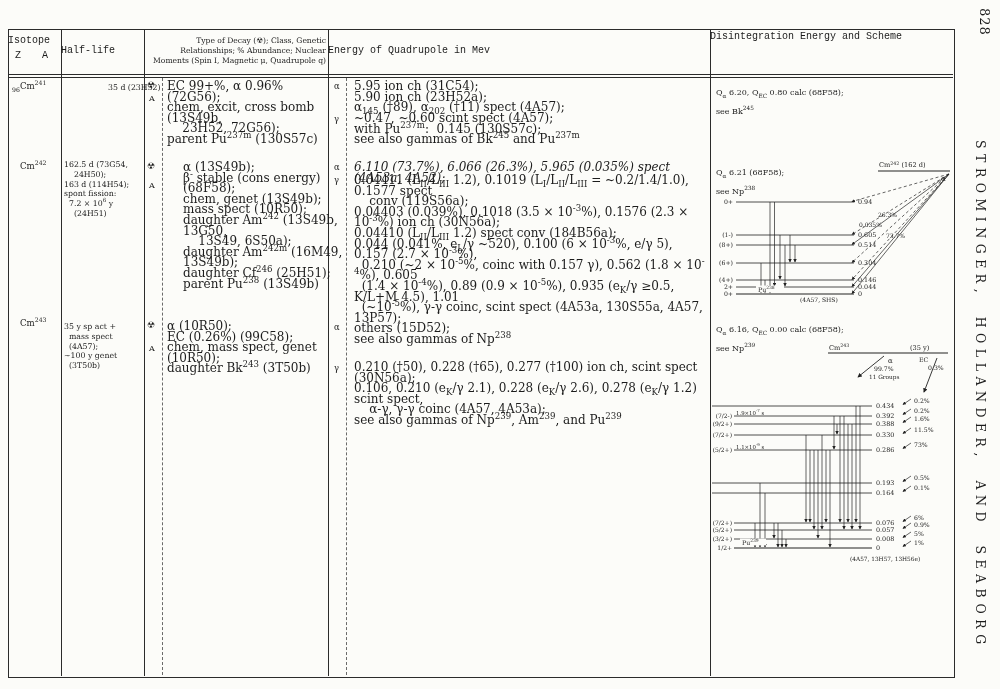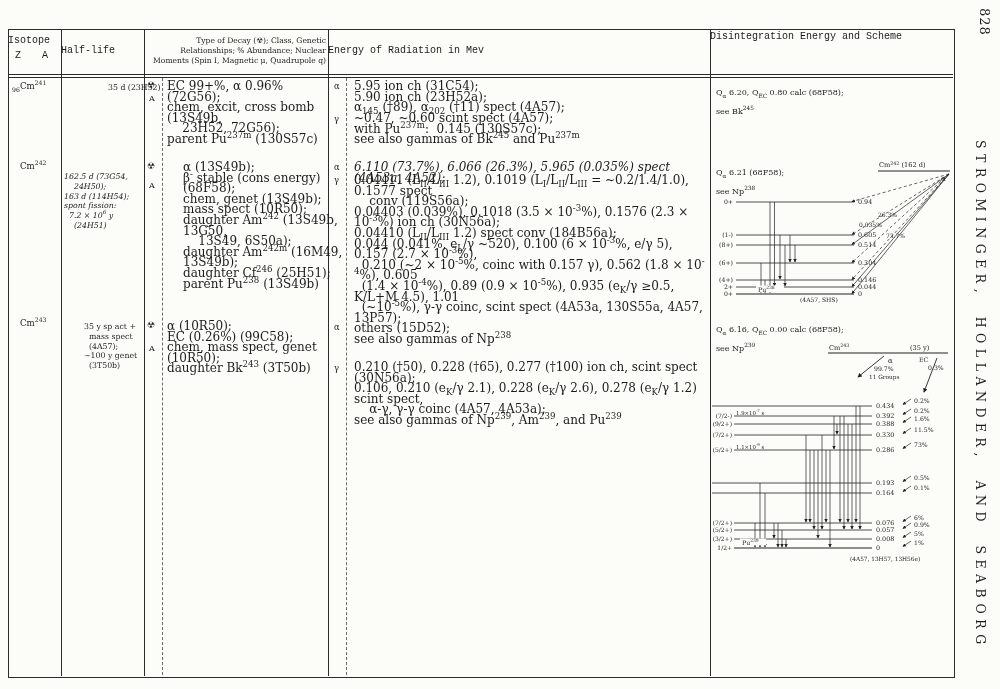--- a/index.html
+++ b/index.html
@@ -43,21 +43,21 @@
   <div class="vdash" style="left:162px;top:78px;height:597px;"></div>
   <div class="vdash" style="left:346px;top:78px;height:597px;"></div>
 
   <div class="abs hdr" style="left:8px;top:35px;width:53px;">Isotope</div>
   <div class="abs hdr" style="left:15px;top:50px;">Z</div>
   <div class="abs hdr" style="left:42px;top:50px;">A</div>
   <div class="abs hdr" style="left:61px;top:45px;width:83px;">Half-life</div>
   <div class="abs hdr-small" style="left:146px;top:36px;width:180px;">Type of Decay (☢); Class, Genetic
 Relationships; % Abundance; Nuclear
 Moments (Spin I, Magnetic μ, Quadrupole q)</div>
-  <div class="abs hdr" style="left:328px;top:45px;width:382px;">Energy of Radiation in Mev</div>
+  <div class="abs hdr" style="left:328px;top:45px;width:382px;">Energy of Quadrupole in Mev</div>
   <div class="abs hdr" style="left:710px;top:31px;width:215px;">Disintegration Energy and Scheme</div>
 
   <div class="abs cell iso" style="left:12px;top:81px;"><sub>96</sub>Cm<sup>241</sup></div>
   <div class="abs hl" style="left:64px;top:83px;width:78px;margin-left:44px;">35 d (23H52)</div>
   <div class="abs trefoil" style="left:147px;top:80px;">☢</div>
   <div class="abs classln" style="left:149px;top:94px;">A</div>
   <div class="abs cell" style="left:167px;top:81px;width:158px;">EC 99+%, α 0.96% (72G56);
 chem, excit, cross bomb (13S49b,
     23H52, 72G56);
 parent Pu<sup>237m</sup> (130S57c)</div>
@@ -66,21 +66,21 @@
 5.90 ion ch (23H52a);
 α<sub>145</sub> (†89), α<sub>202</sub> (†11) spect (4A57);</div>
   <div class="abs marker" style="left:334px;top:114px;">γ</div>
   <div class="abs cell" style="left:354px;top:113px;width:352px;">~0.47, ~0.60 scint spect (4A57);
 with Pu<sup>237m</sup>:  0.145 (130S57c);
 see also gammas of Bk<sup>245</sup> and Pu<sup>237m</sup></div>
   <div class="abs qcell" style="left:716px;top:83px;width:230px;">Q<sub>α</sub> 6.20, Q<sub>EC</sub> 0.80 calc (68F58);
 see Bk<sup>245</sup></div>
 
   <div class="abs cell iso" style="left:20px;top:161px;">Cm<sup>242</sup></div>
-  <div class="abs hl" style="left:64px;top:172px;width:79px;font-style:italic;">162.5 d (73G54,
+  <div class="abs hl" style="left:64px;top:160px;width:79px;">162.5 d (73G54,
     24H50);
 163 d (114H54);
 spont fission:
   7.2 × 10<sup>6</sup> y
     (24H51)</div>
   <div class="abs trefoil" style="left:147px;top:161px;">☢</div>
   <div class="abs classln" style="left:149px;top:181px;">A</div>
   <div class="abs cell" style="left:183px;top:162px;width:160px;">α (13S49b);
 β<sup>-</sup> stable (cons energy) (68F58);
 chem, genet (13S49b);
@@ -152,21 +152,21 @@
       <line x1="88" y1="85" x2="88" y2="112" stroke="#222" stroke-width="0.7" marker-end="url(#a242)"></line>
       <line x1="93" y1="95" x2="93" y2="112" stroke="#222" stroke-width="0.7" marker-end="url(#a242)"></line>
       <line x1="59" y1="113" x2="59" y2="143" stroke="#222" stroke-width="0.7" marker-end="url(#a242)"></line>
       <line x1="63" y1="130" x2="63" y2="143" stroke="#222" stroke-width="0.7" marker-end="url(#a242)"></line>
       <rect x="54" y="135.5" width="28" height="7" fill="#fcfcf9"></rect>
       <text x="56" y="141.5" font-size="6.2" text-anchor="start"><tspan>Pu</tspan><tspan font-size="4.4639999999999995" dy="-2.2">238</tspan></text>
       <text x="98" y="152" font-size="6" text-anchor="start"><tspan>(4A57, SHS)</tspan></text>
     </svg>
 
   <div class="abs cell iso" style="left:20px;top:318px;">Cm<sup>243</sup></div>
-  <div class="abs hl" style="left:64px;top:322px;width:76px;margin-left:20px;">35 y sp act +
+  <div class="abs hl" style="left:64px;top:322px;width:76px;">35 y sp act +
   mass spect
   (4A57);
 ~100 y genet
   (3T50b)</div>
   <div class="abs trefoil" style="left:147px;top:320px;">☢</div>
   <div class="abs classln" style="left:149px;top:344px;">A</div>
   <div class="abs cell" style="left:167px;top:321px;width:158px;">α (10R50);
 EC (0.26%) (99C58);
 chem, mass spect, genet (10R50);
 daughter Bk<sup>243</sup> (3T50b)</div>

